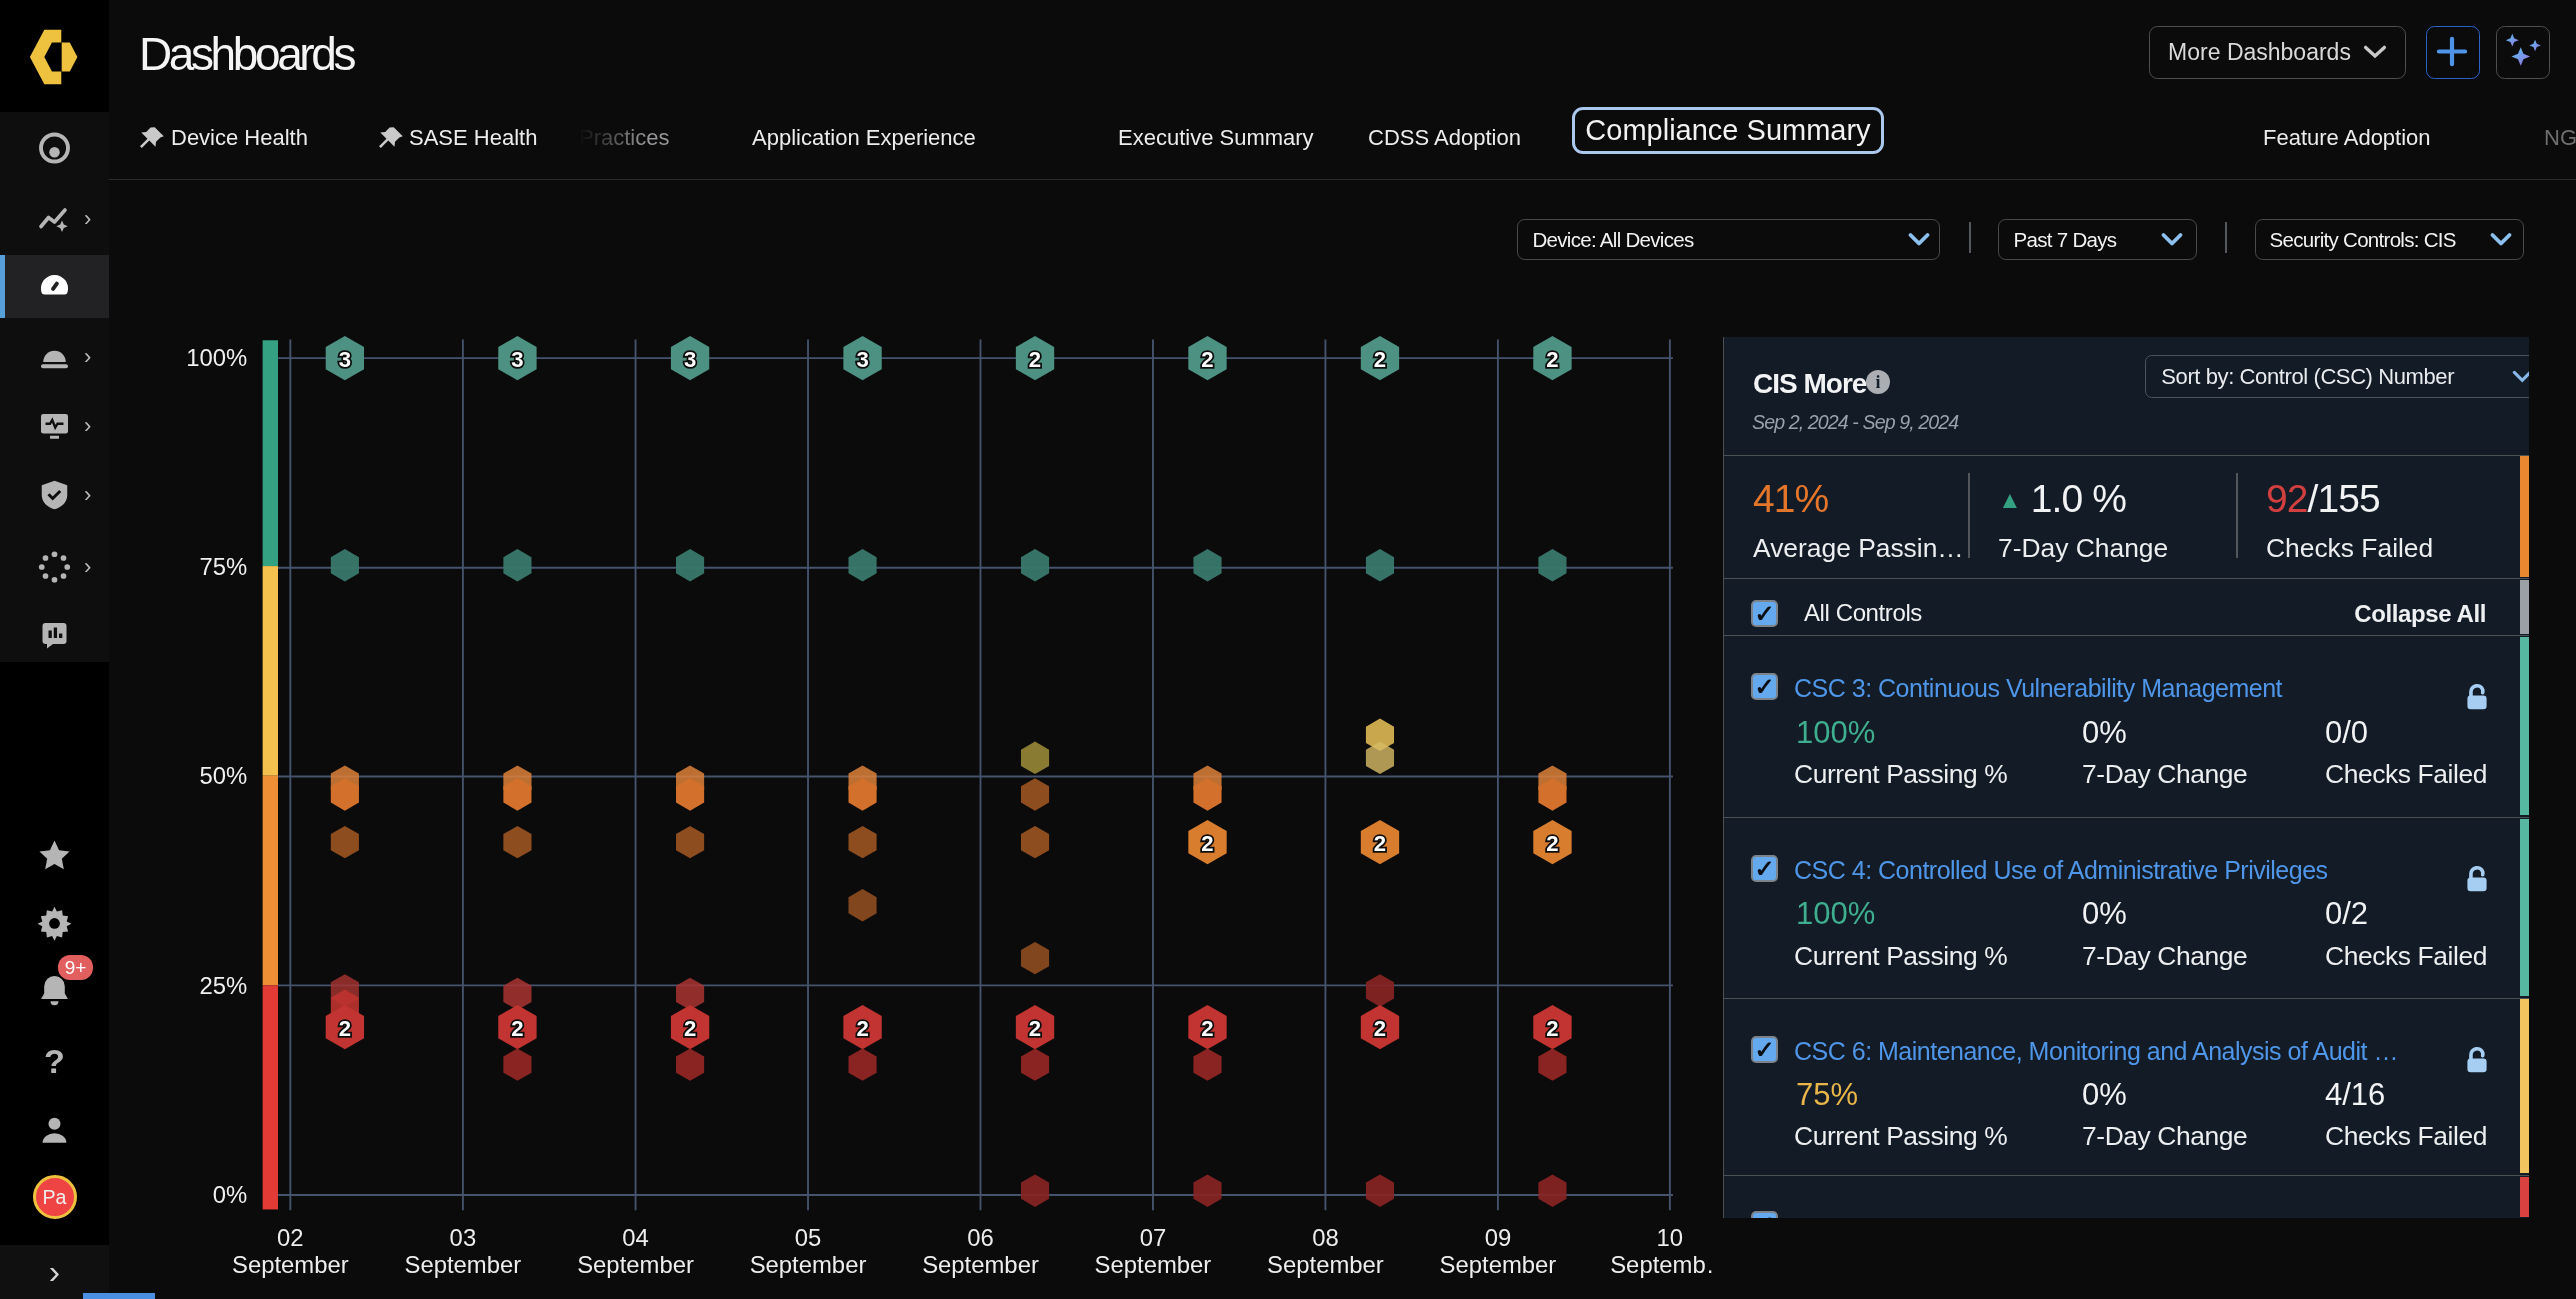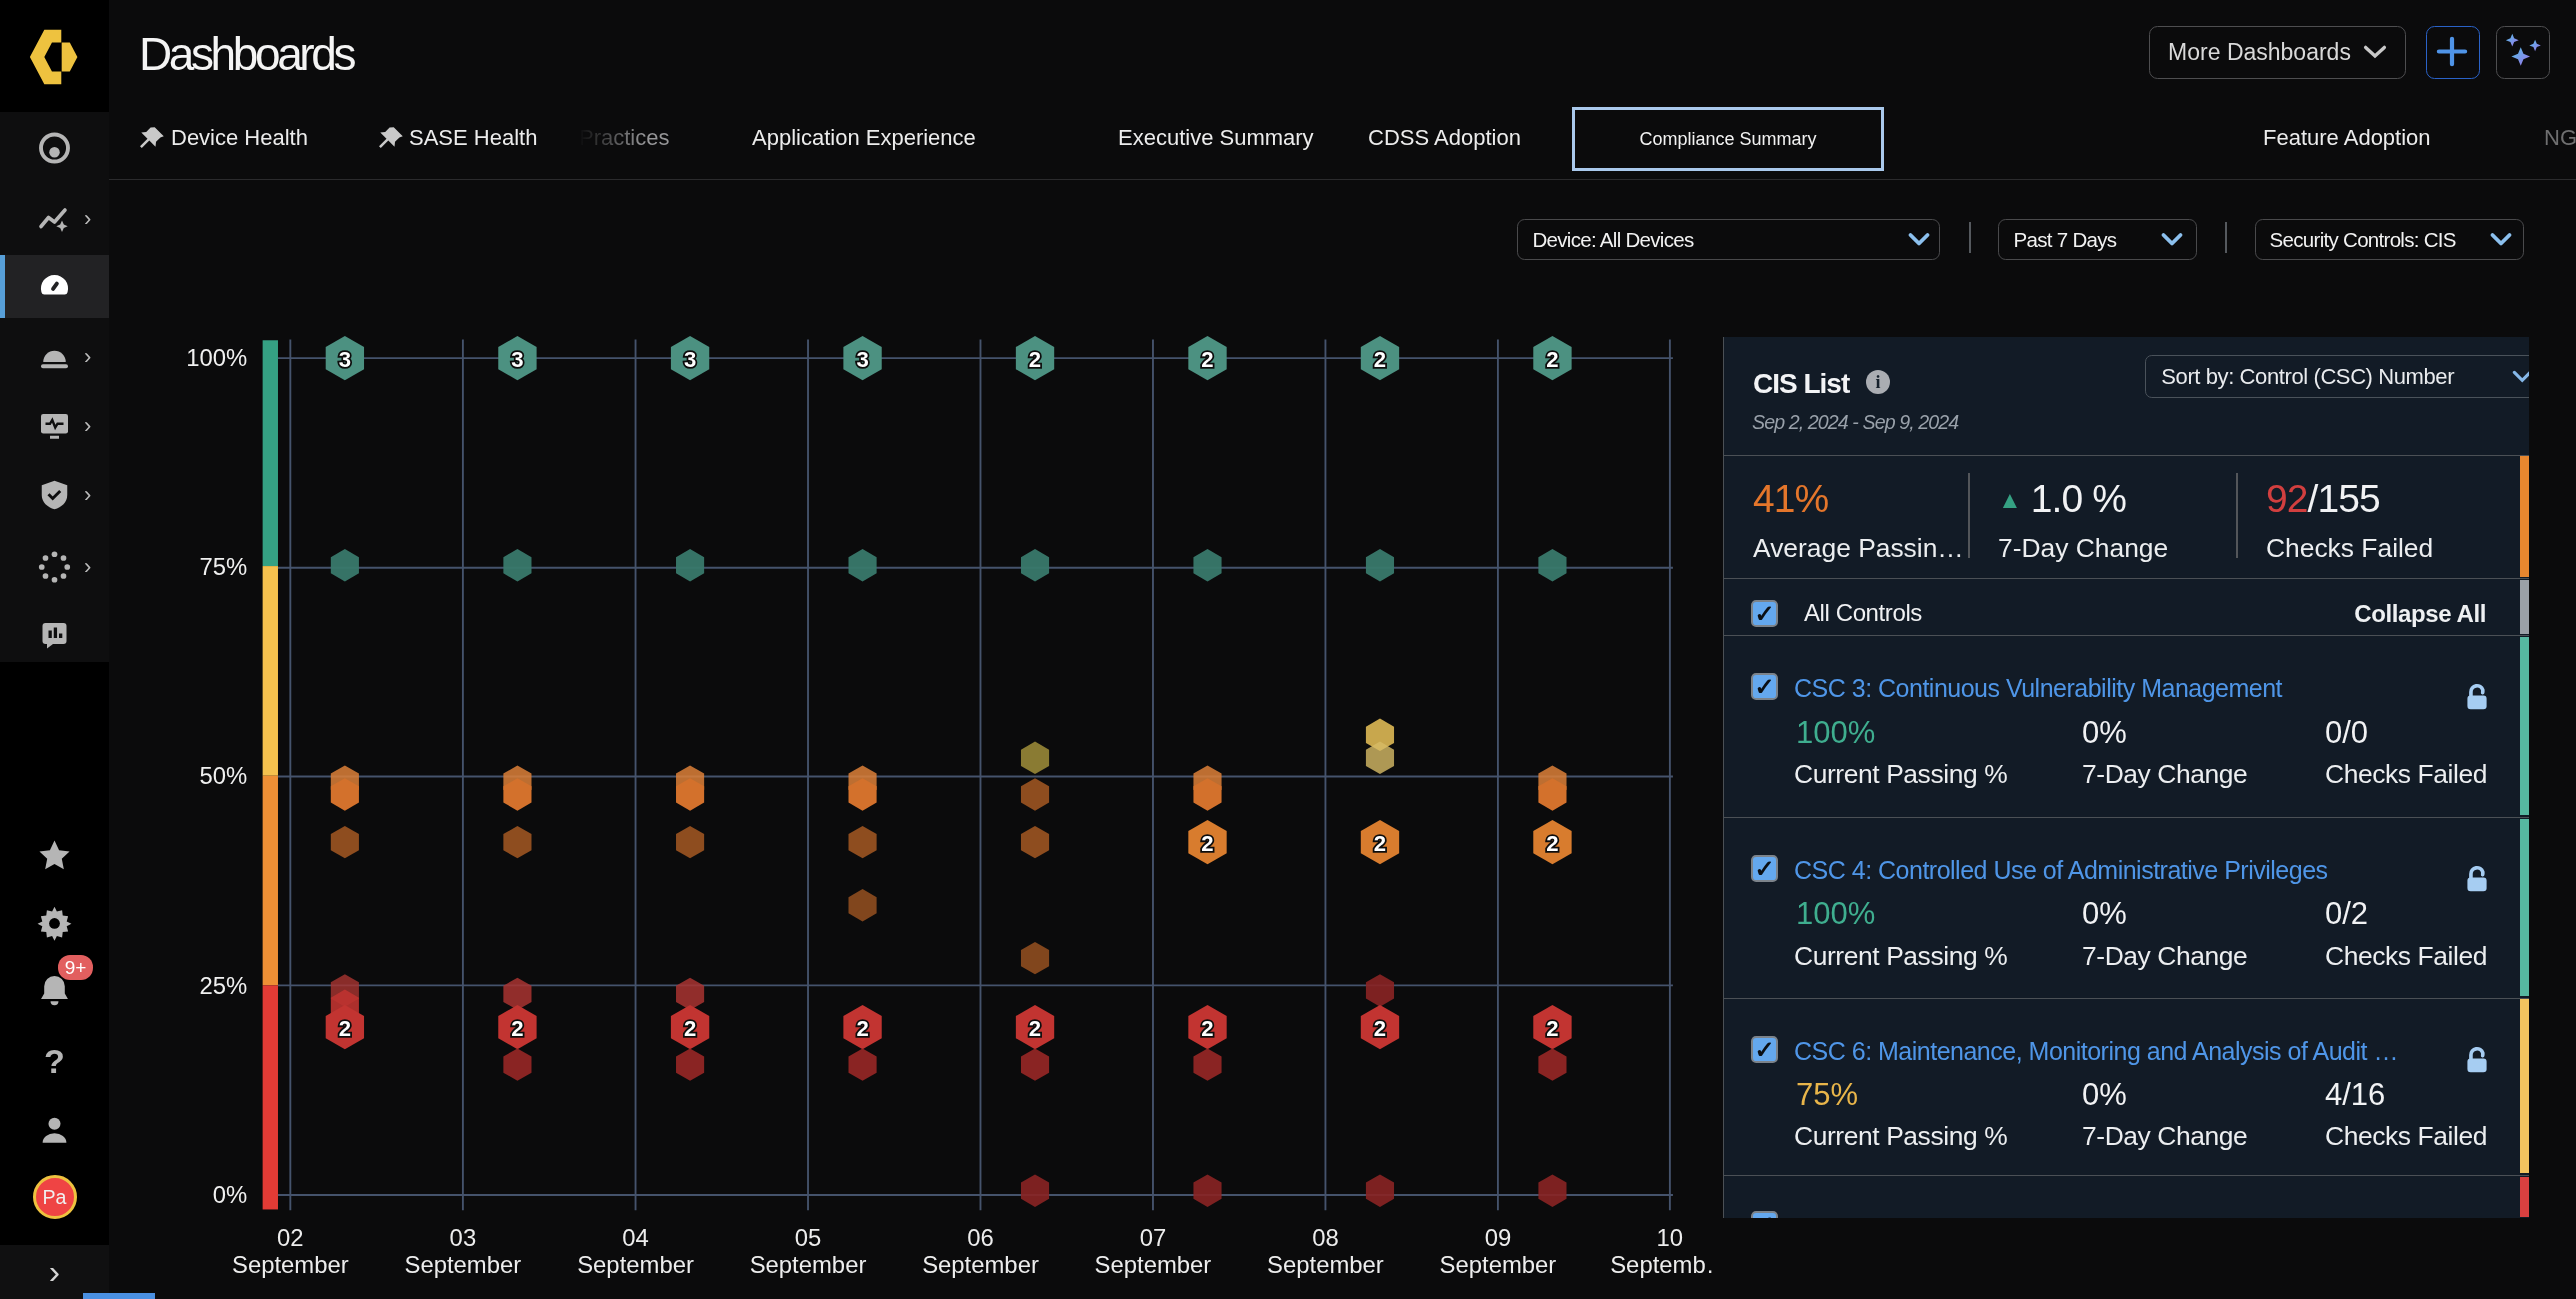--- a/index.html
+++ b/index.html
@@ -20,21 +20,21 @@
 #title { position:absolute; left:139px; top:27px; font-size:46px; letter-spacing:-3.4px; font-weight:400; color:#f4f4f4; }
 .hbtn { position:absolute; top:25.6px; height:53px; border:1.7px solid #4e4e50; border-radius:8.5px; background:#0b0b0c; }
 #moreDash { left:2149px; width:257px; color:#d9d9d9; font-size:23px; display:flex; align-items:center; justify-content:center; gap:12px; }
 #plusBtn { left:2426px; width:54px; border-color:#2a62c8; }
 #aiBtn { left:2496px; width:54px; }
 
 
 #tabs { position:absolute; left:109px; top:98px; width:2467px; height:82px; border-bottom:1.7px solid #2b2b2d; }
 .tab { position:absolute; top:0; height:80px; display:flex; align-items:center; font-size:22px; color:#ececec; white-space:nowrap; }
 .tab.dim { color:#6f6f70; }
-#selTab { position:absolute; left:1463px; top:9.4px; width:312px; height:64px; border:3.4px solid #aac9ec; border-radius:0; display:flex; align-items:center; justify-content:center; font-size:18px; color:#f2f2f2; }
+#selTab { position:absolute; left:1463px; top:9.4px; width:312px; height:47px; border:3.4px solid #aac9ec; border-radius:11px; display:flex; align-items:center; justify-content:center; font-size:29px; color:#f2f2f2; }
 
 
 .filter { position:absolute; top:219px; height:41px; border:1.7px solid #4a4a4c; border-radius:7.7px; background:#0b0b0c;
   display:flex; align-items:center; font-size:20.5px; letter-spacing:-0.7px; color:#f2f2f2; }
 .fsep { position:absolute; top:222px; width:1.7px; height:31px; background:#55595e; }
 
 
 #panel { position:absolute; left:1723px; top:337px; width:806px; height:881px; background:#121b26; border-left:1.7px solid #4b5055; overflow:hidden; }
 #panel .row-border { position:absolute; left:0; width:806px; height:0; border-top:1.7px solid #4b5055; }
 .sidecol { position:absolute; left:796px; width:9.4px; }
@@ -332,21 +332,21 @@
   <polygon points="1619.2,1179.0 1641.7,1192.0 1641.7,1218.0 1619.2,1231.0 1596.7,1218.0 1596.7,1192.0" fill="#c23431"></polygon>
     <text x="1619.2" y="1215" font-size="26" font-weight="bold" fill="#fff" stroke="#0d0d0d" stroke-width="4.2" paint-order="stroke" text-anchor="middle">2</text>
   <polygon points="1619.2,1378.0 1635.7,1387.5 1635.7,1406.5 1619.2,1416.0 1602.7,1406.5 1602.7,1387.5" fill="#8a2423" opacity="0.9"></polygon>
   <polygon points="1821.6,1179.0 1844.1,1192.0 1844.1,1218.0 1821.6,1231.0 1799.1,1218.0 1799.1,1192.0" fill="#c23431"></polygon>
     <text x="1821.6" y="1215" font-size="26" font-weight="bold" fill="#fff" stroke="#0d0d0d" stroke-width="4.2" paint-order="stroke" text-anchor="middle">2</text>
   <polygon points="1821.6,1230.0 1838.1,1239.5 1838.1,1258.5 1821.6,1268.0 1805.1,1258.5 1805.1,1239.5" fill="#8a2423"></polygon>
   <polygon points="1821.6,1378.0 1838.1,1387.5 1838.1,1406.5 1821.6,1416.0 1805.1,1406.5 1805.1,1387.5" fill="#8a2423" opacity="0.9"></polygon>
 </svg>
 
 <div id="panel">
-  <div class="t" style="left:29px;top:31px;font-size:28px;letter-spacing:-1px;font-weight:bold;color:#f2f3f5;">CIS List</div>
+  <div class="t" style="left:29px;top:31px;font-size:28px;letter-spacing:-1px;font-weight:bold;color:#f2f3f5;">CIS More</div>
   <div class="abs" style="left:142px;top:33px;width:24px;height:24px;border-radius:50%;background:#aaadb2;color:#15202b;font-size:18px;font-weight:bold;display:flex;align-items:center;justify-content:center;font-family:'Liberation Serif',serif;">i</div>
   <div class="abs" style="left:421px;top:18px;width:402px;height:43px;border:1.7px solid #4a525a;border-radius:6.8px;display:flex;align-items:center;padding-left:15.3px;font-size:22px;letter-spacing:-0.4px;color:#e9ebee;">Sort by: Control (CSC) Number
     <svg style="position:absolute;right:13.6px;" width="20.5" height="12.8" viewBox="0 0 26 16">
         <path d="M3 3 L13 13 L23 3" stroke="#85b7e8" stroke-width="4" fill="none" stroke-linecap="round"></path>
       </svg>
   </div>
   <div class="t" style="left:28px;top:74px;font-size:19.6px;letter-spacing:-0.9px;font-style:italic;color:#99a1aa;">Sep 2, 2024 - Sep 9, 2024</div>
 
   <div class="row-border" style="top:118px;"></div>
   <div class="row-border" style="top:241px;"></div>

